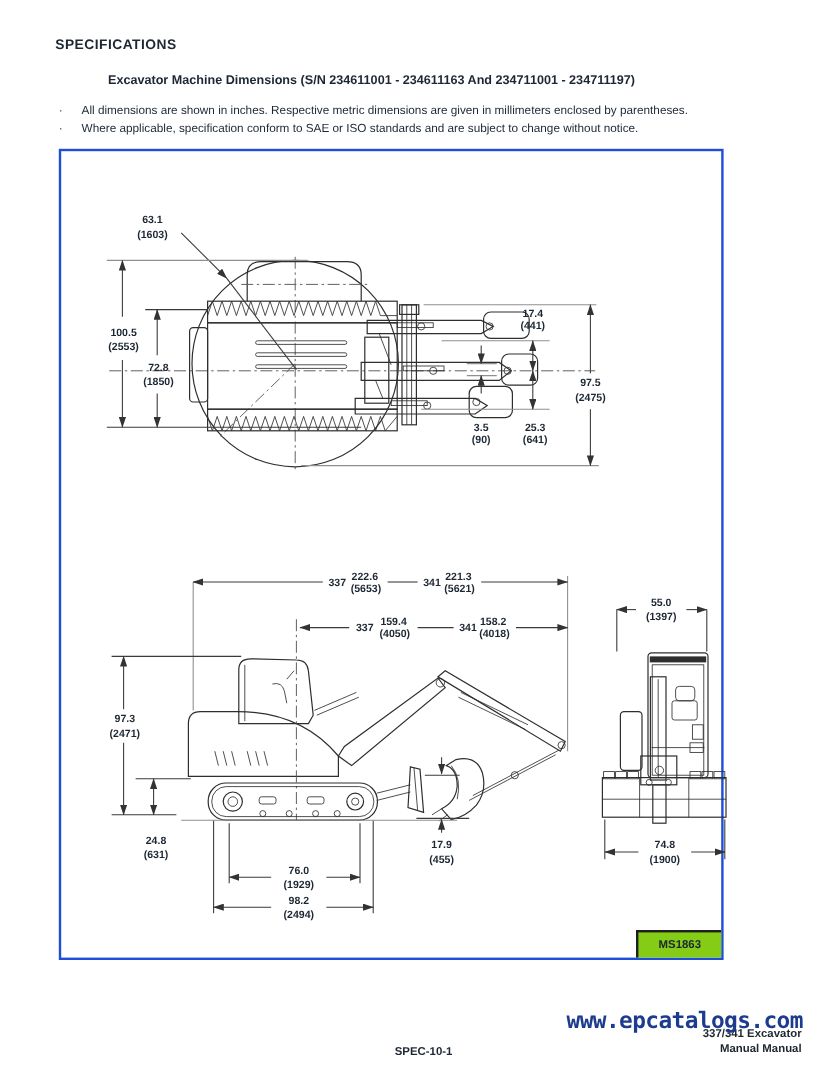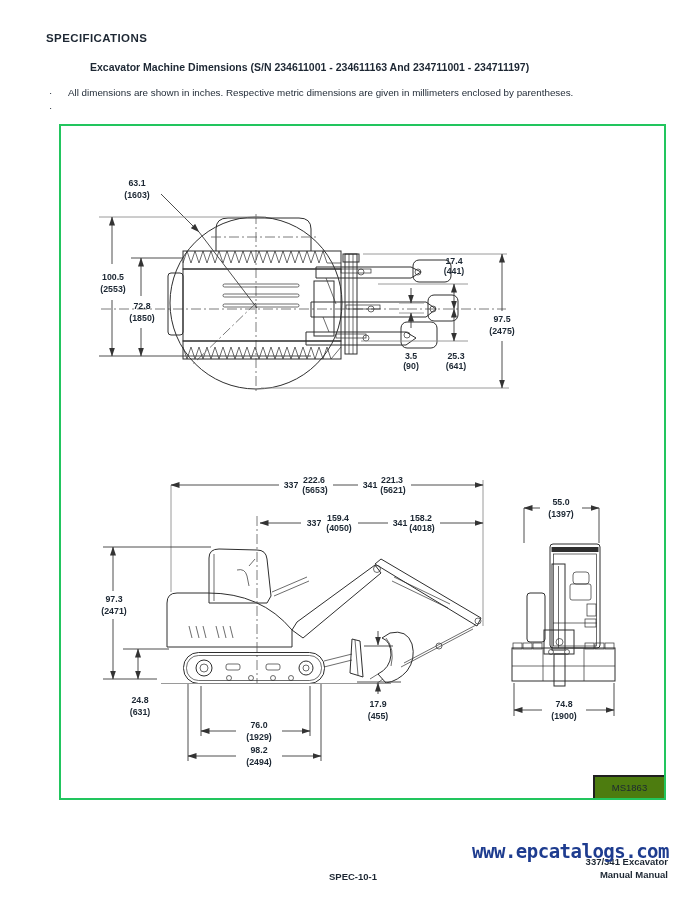--- a/index.html
+++ b/index.html
@@ -7,29 +7,29 @@
     width:682px;height:903px;position:relative;background:#ffffff;
     font-family:"Liberation Sans",sans-serif;color:#1d2733;overflow:hidden;
   }
   .abs{position:absolute;}
   .title{left:46px;top:32px;font-size:11.5px;font-weight:bold;letter-spacing:.4px;text-align:center;}
   .subtitle{left:46px;top:61px;font-size:10.5px;font-weight:bold;padding-left:44px;}
   .bullets{left:49px;top:85px;font-size:9.8px;line-height:15px;}
   .bullet-row{display:flex;}
   .bullet-char{width:19px;text-align:left;}
   .frame{
-    left:59px;top:124px;width:607px;height:676px;
-    border:2px solid #22c55e;box-sizing:border-box;background:#fff;
+    left:49px;top:124px;width:554px;height:676px;
+    border:2px solid #1d4ed8;box-sizing:border-box;background:#fff;
   }
   .frame svg{position:absolute;left:0;top:0;}
   .msbox{
     position:absolute;right:0;bottom:0;width:69px;height:21px;
     border-top:2px solid #1f1f1f;border-left:2px solid #1f1f1f;
     display:flex;align-items:center;justify-content:center;
-    font-size:9.5px;font-weight:normal;background:#4d7c0f;
+    font-size:9.5px;font-weight:bold;background:#84cc16;
   }
   .page-code{left:0;top:871px;width:706px;text-align:center;font-size:9.5px;font-weight:bold;}
   .manual-block{right:14px;top:855px;text-align:right;font-size:9.5px;font-weight:700;line-height:13px;}
   .watermark{
     right:13px;top:840px;font-family:"DejaVu Sans Mono",monospace;
     font-size:19px;font-weight:bold;color:#1e3c8f;letter-spacing:-0.5px;
   }
   
   .ln{stroke:#2e2e2e;fill:none;stroke-width:1;}
   .lnt{stroke:#2e2e2e;fill:none;stroke-width:.7;}
@@ -44,20 +44,21 @@
 <div class="abs title">SPECIFICATIONS</div>
 <div class="abs subtitle">Excavator Machine Dimensions (S/N 234611001 - 234611163 And 234711001 - 234711197)</div>
 
 <div class="abs bullets">
   <div class="bullet-row">
     <span class="bullet-char">·</span>
     <span>All dimensions are shown in inches. Respective metric dimensions are given in millimeters enclosed by parentheses.</span>
   </div>
   <div class="bullet-row">
     <span class="bullet-char">·</span>
+    <span>Where applicable, specification conform to SAE or ISO standards and are subject to change without notice.</span>
   </div>
 </div>
 
 <div class="abs frame">
 <svg width="602" height="672" viewBox="0 0 602 672">
   <defs>
     <marker id="arr" viewBox="0 0 9 6" markerWidth="9" markerHeight="6" refX="8.5" refY="3" orient="auto-start-reverse" markerUnits="userSpaceOnUse">
       <path d="M0,0 L9,3 L0,6 Z" fill="#333"></path>
     </marker>
   </defs>

